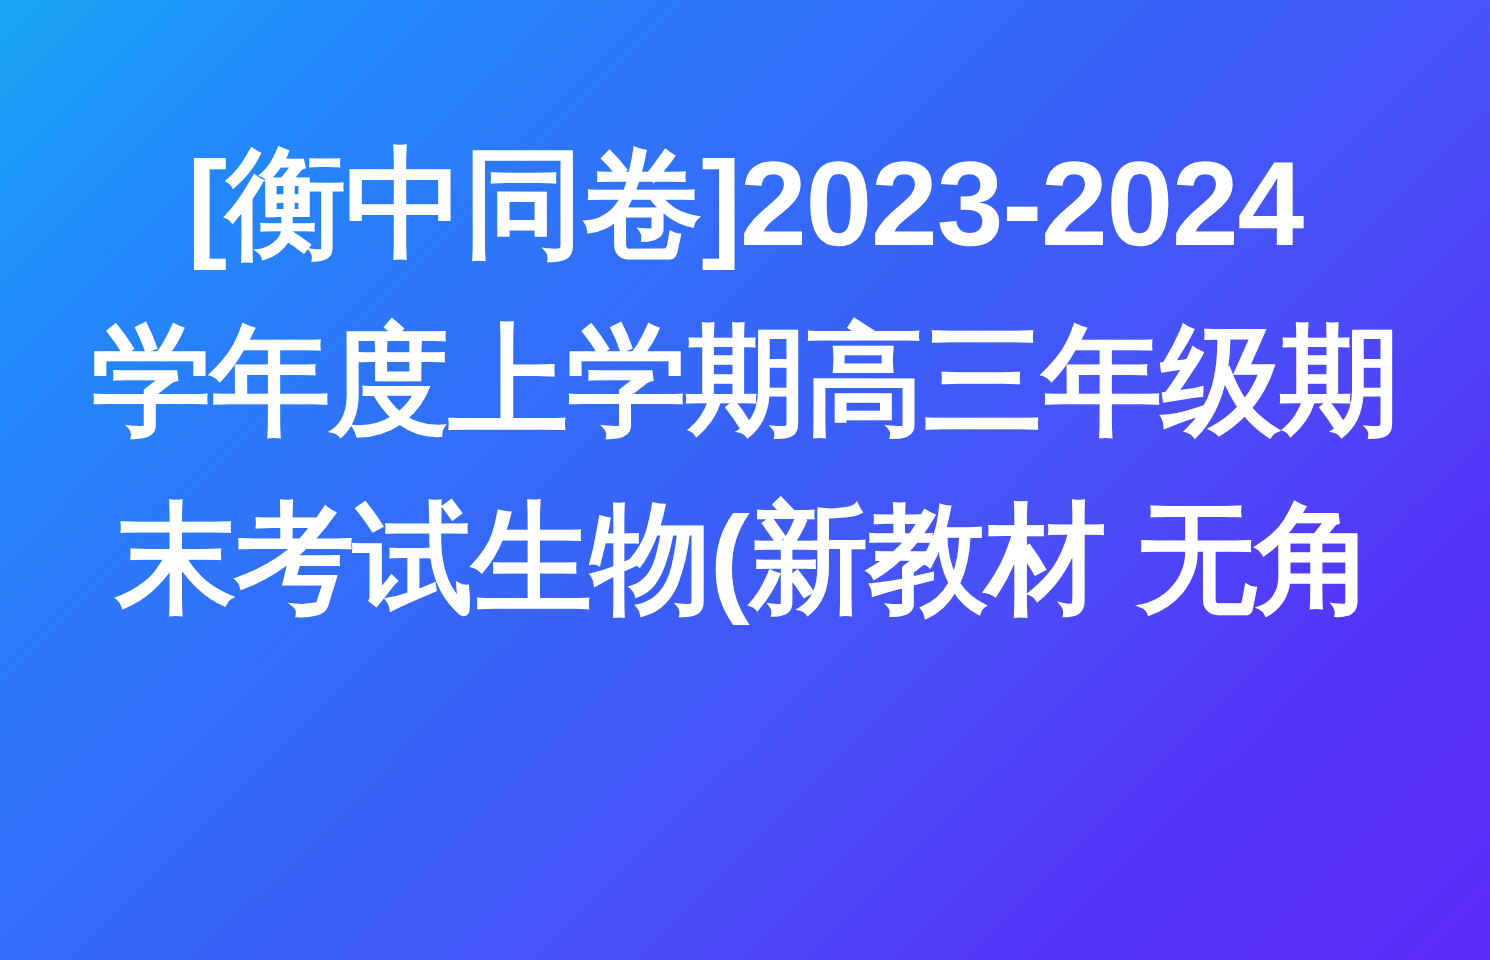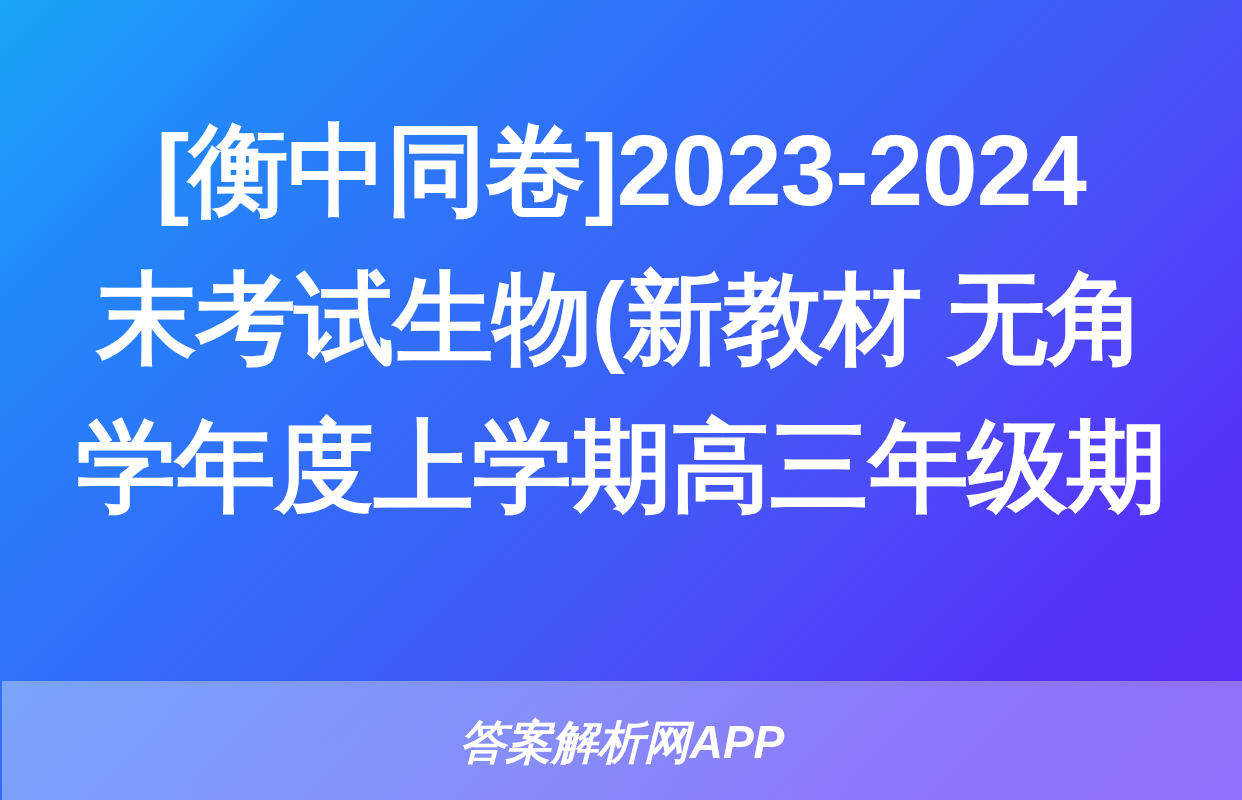--- a/index.html
+++ b/index.html
@@ -75,21 +75,18 @@
     transform: translateY(1px);
   }
 </style>
 </head>
 <body>
 
 <div class="poster">
 
   <div class="title-block">
     <span class="title-line">[衡中同卷]2023-2024</span>
+    <span class="title-line">学年度上学期高三年级期</span>
     <span class="title-line">末考试生物(新教材 无角</span>
-    <span class="title-line">学年度上学期高三年级期</span>
   </div>
 
-  <div class="footer-band">
-    <span class="footer-text">答案解析网APP</span>
-  </div>
 
 </div>
 
 </body></html>

